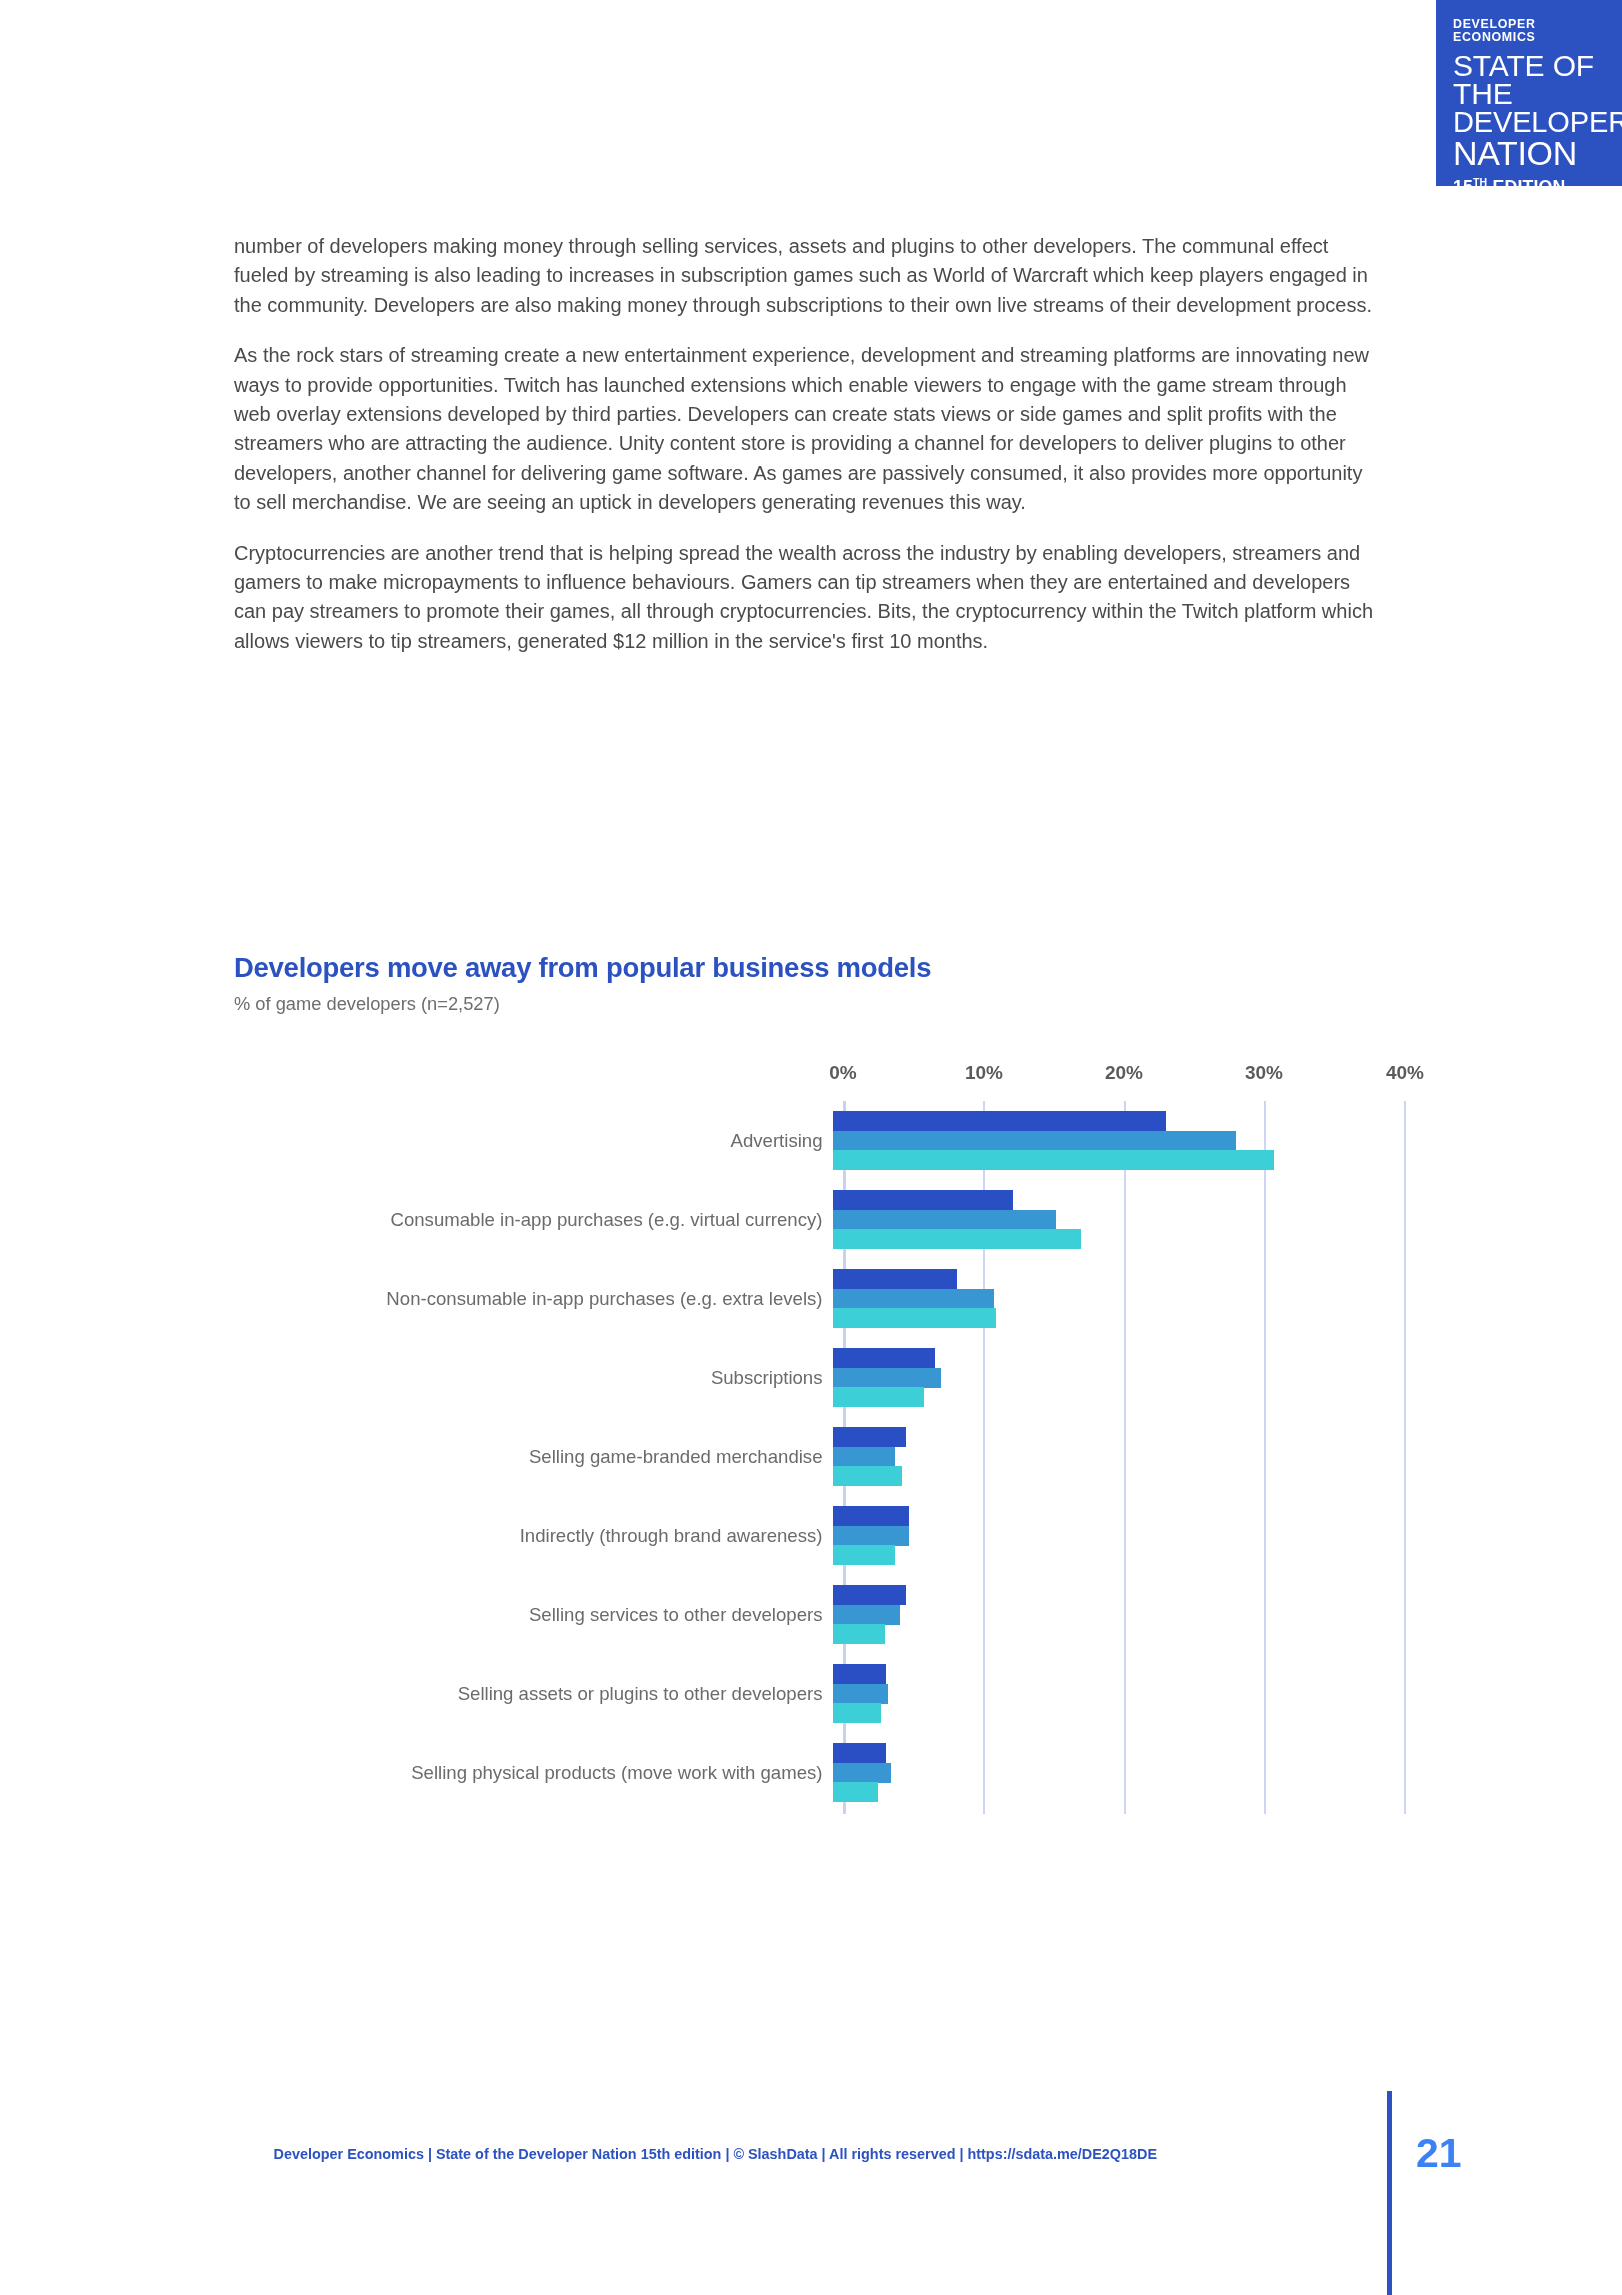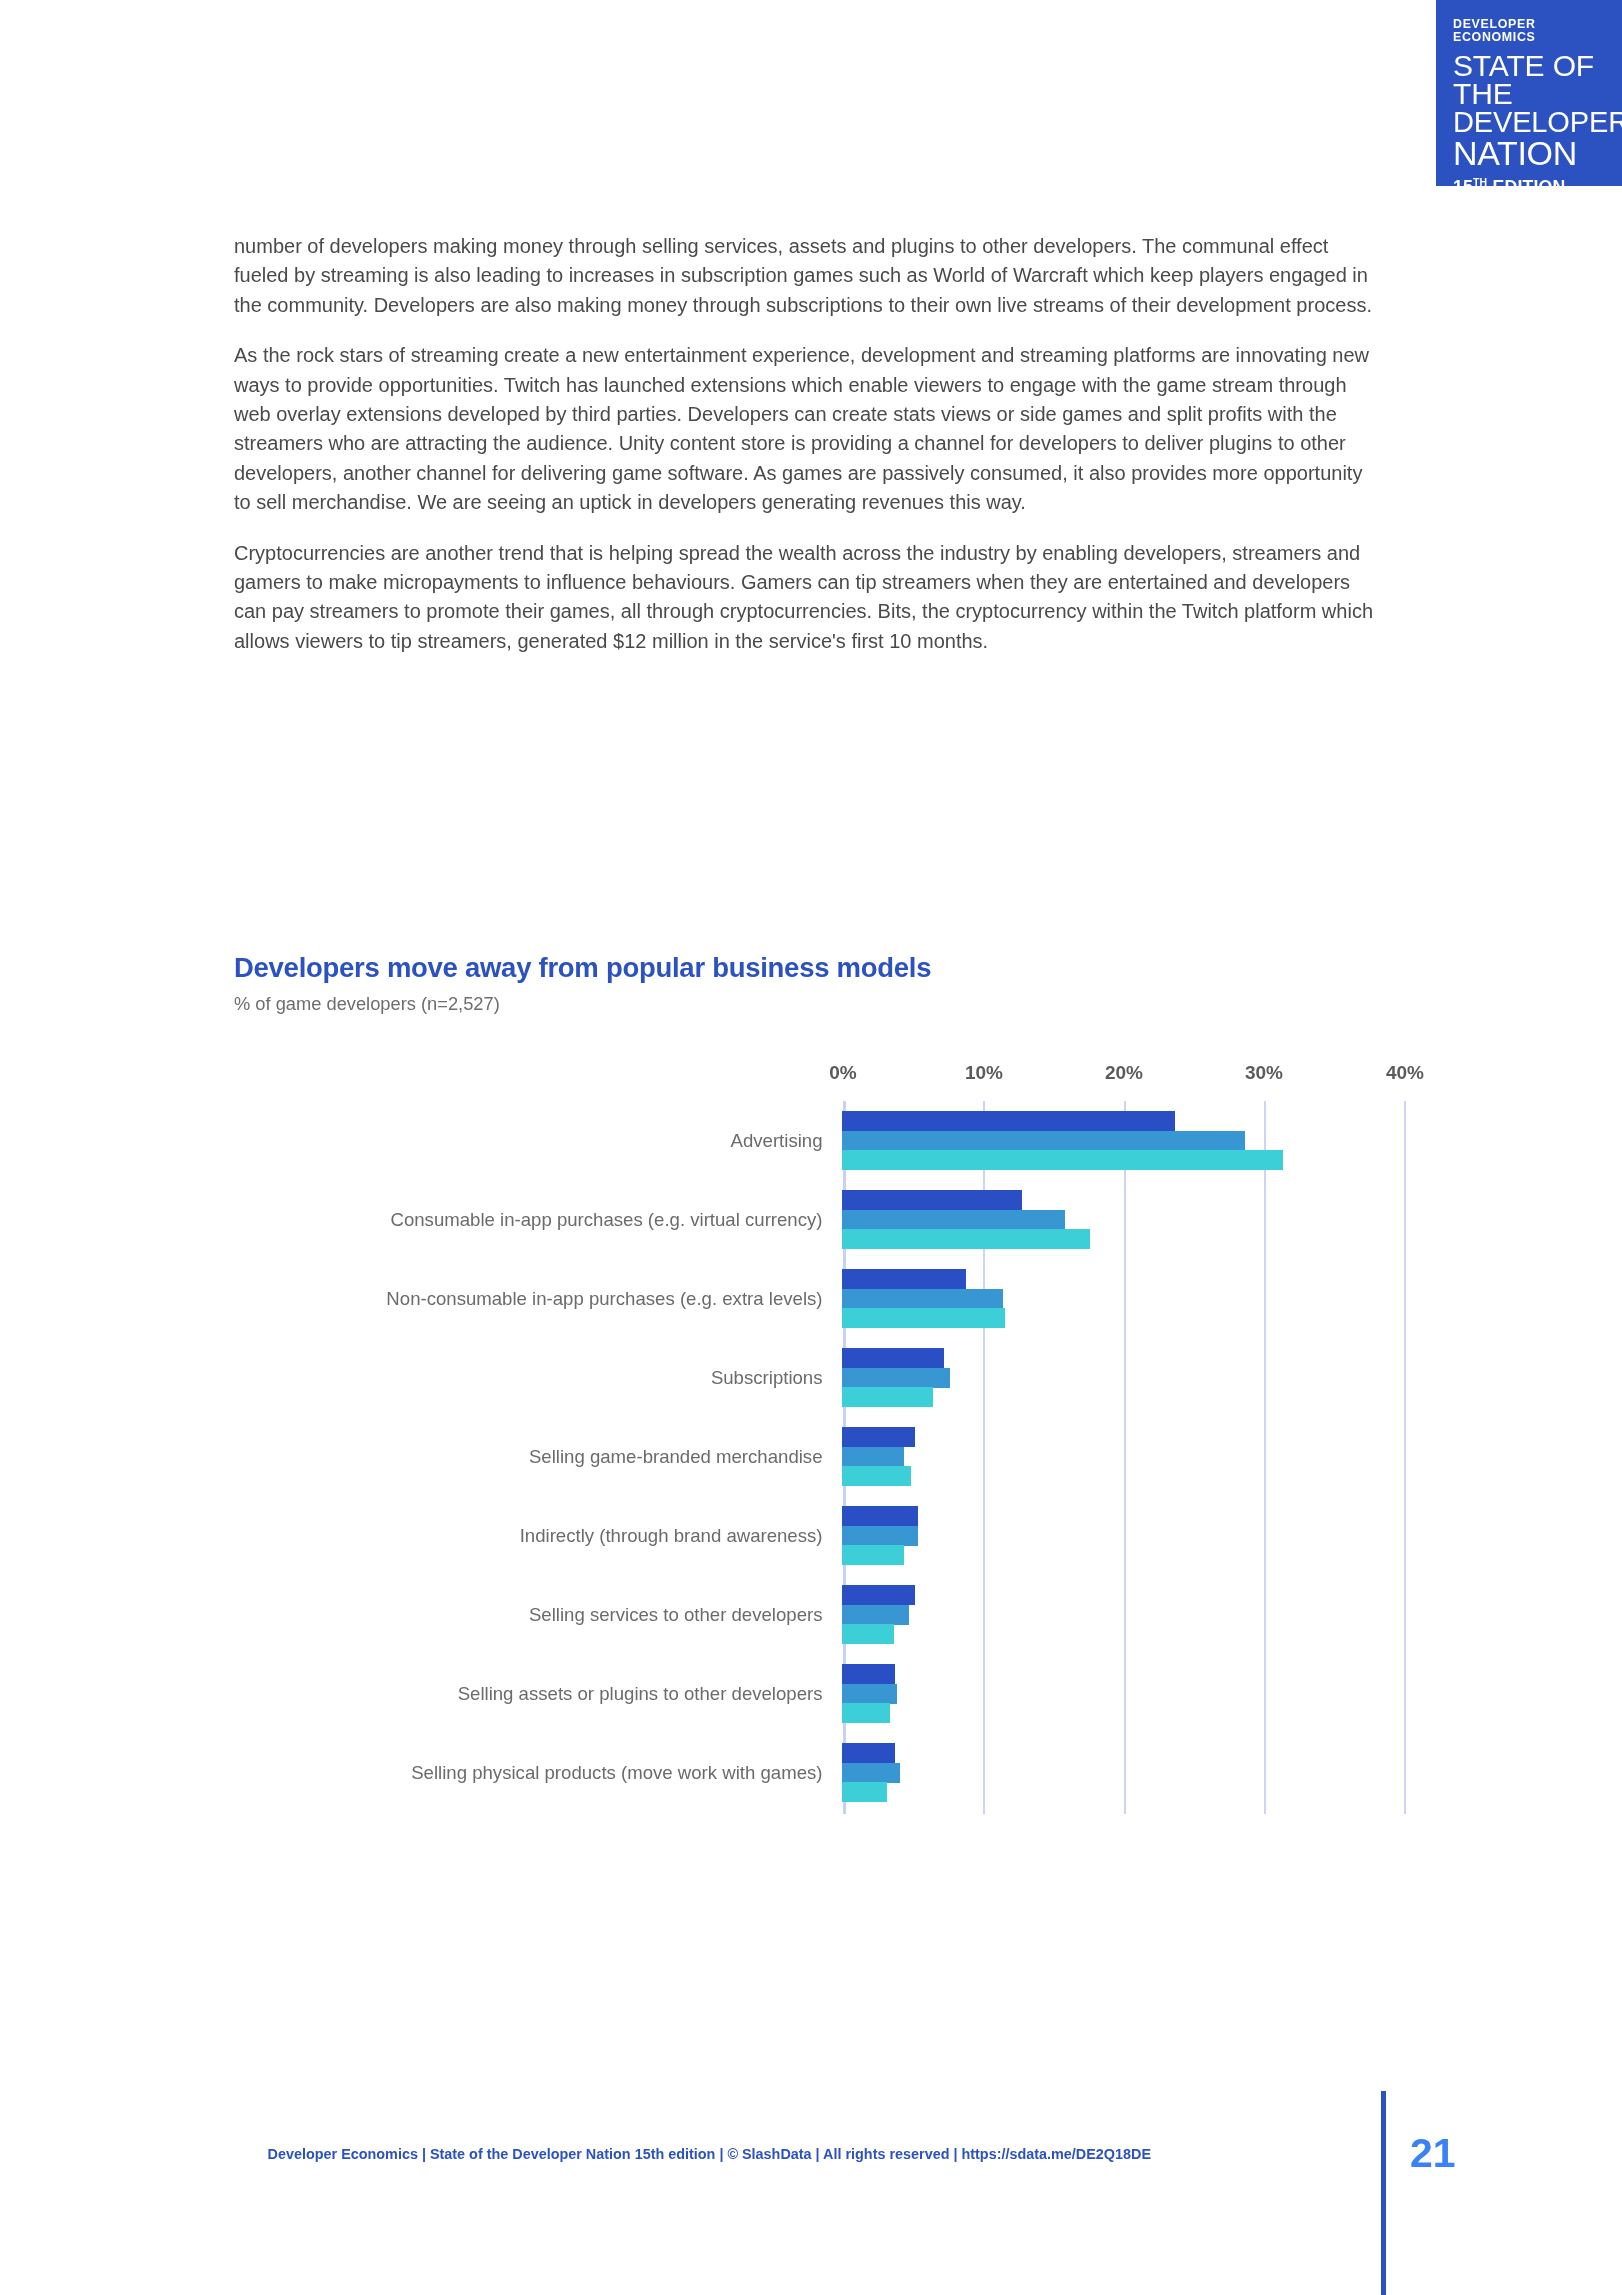--- a/index.html
+++ b/index.html
@@ -67,21 +67,21 @@
     position:absolute; left:609px; top:39px; width:561px; height:713px;
   }
   .gridline{
     position:absolute; top:0; width:2px; height:100%;
     background:#ccd6f2;
   }
   .gridline.axis0{ background:#c6d2f0; width:2.6px; }
 
   .rows{ position:absolute; left:0; top:39px; width:1171px; }
   .row{
-    position:relative; height:79px; display:flex; align-items:center;justify-content:space-between;
+    position:relative; height:79px; display:flex; align-items:center;
   }
   .cat-label{
     width:599px; text-align:right; padding-right:10.5px;
     font-size:18.6px; color:#6b6b6b; box-sizing:border-box;
     line-height:1.2;
   }
   .bars{ position:relative; width:563px; height:69px; }
   .bar{
     position:absolute; left:0; height:19.6px; border-radius:0;
   }
@@ -94,21 +94,21 @@
     position:absolute; left:0; top:789px; width:1171px;
     display:flex; justify-content:flex-end; gap:29px; padding-right:2.6px;
     box-sizing:border-box;
   }
   .legend-item{ display:flex; align-items:center; gap:7.9px; }
   .legend-swatch{ width:14.4px; height:14.4px; display:block; }
   .legend-text{ font-size:17.7px; color:#6b6b6b; }
 
   
   .footer{
-    position:absolute; left:0; top:2130px; width:1367px; height:59px;text-align:right;
+    position:absolute; left:6px; top:2130px; width:1367px; height:59px;text-align:right;
   }
   .footer-text{
     position:absolute; right:216px; top:15.7px;
     font-size:14.4px; font-weight:bold; color:#2B52C0; white-space:nowrap;
   }
   .footer-rule{
     position:absolute; left:1381px; top:-39px; width:4.6px; height:241px;
     background:#2B52C0;
   }
   .page-num{

